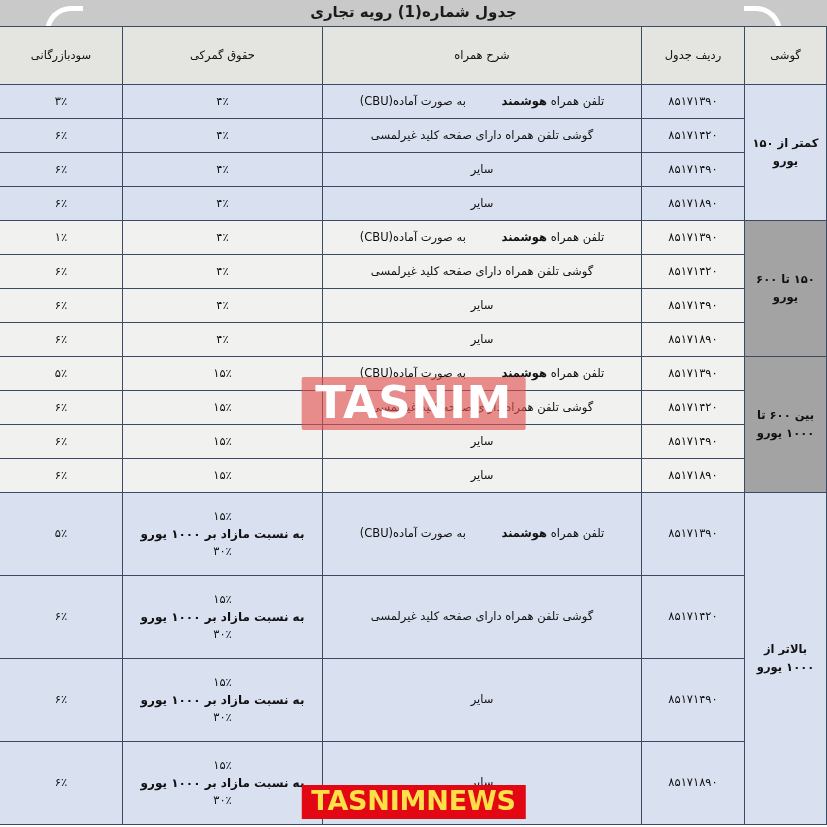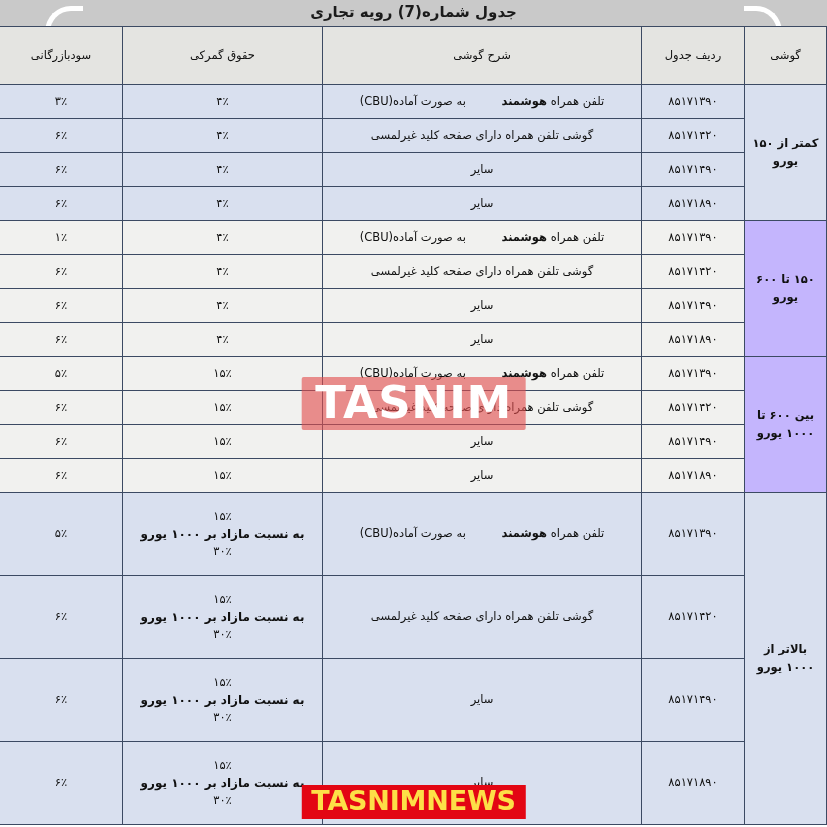--- a/index.html
+++ b/index.html
@@ -98,21 +98,21 @@
   col.c-value  { width: 82px; }
   col.c-code   { width: 103px; }
   col.c-desc   { width: 319px; }
   col.c-duty   { width: 200px; }
   col.c-profit { width: 123px; }
 
   
   tr.band-blue td { background: #d9e0ef; }
   tr.band-gray td { background: #f1f1ef; }
   td.value-cell.blue { background: #d9e0ef; margin-left: 45px; }
-  td.value-cell.gray { background: #c4b5fd; margin-left: 24px; }
+  td.value-cell.gray { background: #a3a3a3; margin-left: 24px; }
 
   td.value-cell {
     font-size: 14.5px;
     font-weight: bold;
     line-height: 1.7;
     color: #0c0c0c;
   }
   td.code-cell {
     font-size: 12.5px;
     letter-spacing: 0.4px;
@@ -169,40 +169,40 @@
     direction: ltr;
     pointer-events: none;
   }
 </style>
 </head>
 <body>
 
 <div id="page">
 
   <div class="title-bar">
-    <div class="title-text">جدول شماره(7) رویه تجاری</div>
+    <div class="title-text">جدول شماره(1) رویه تجاری</div>
   </div>
 
   <div class="corner-deco left"></div>
   <div class="corner-deco right"></div>
 
   <div class="table-wrap">
     <table class="tariff">
       <colgroup>
         <col class="c-value">
           <col class="c-code">
           <col class="c-desc">
           <col class="c-duty">
           <col class="c-profit">
       </colgroup>
       <thead>
         <tr>
           <th>گوشی</th>
           <th>ردیف جدول</th>
-          <th>شرح گوشی</th>
+          <th>شرح همراه</th>
           <th>حقوق گمرکی</th>
           <th>سودبازرگانی</th>
         </tr>
       </thead>
       <tbody id="table-body">
           <tr class="band-blue" style="height: 34px;">
             <td rowspan="4" class="value-cell blue">کمتر از ۱۵۰ یورو</td>
             <td class="code-cell">۸۵۱۷۱۳۹۰</td>
             <td class="desc-cell">تلفن همراه <b>هوشمند</b> به صورت آماده(CBU)</td>
             <td class="pct-cell">۴٪</td>

